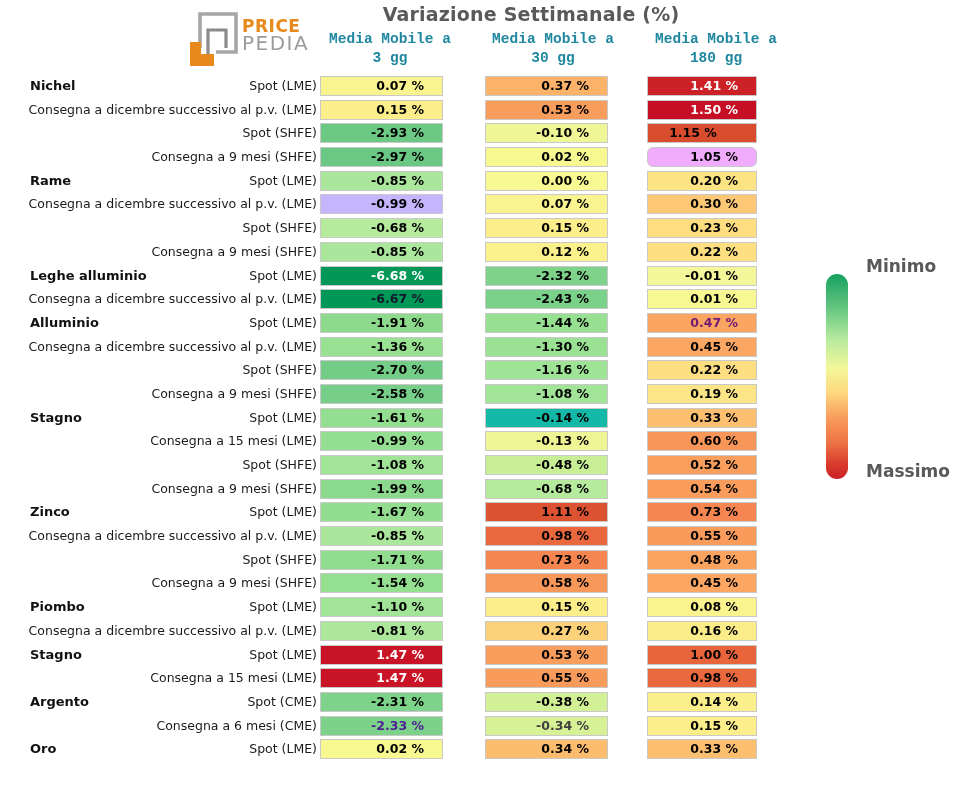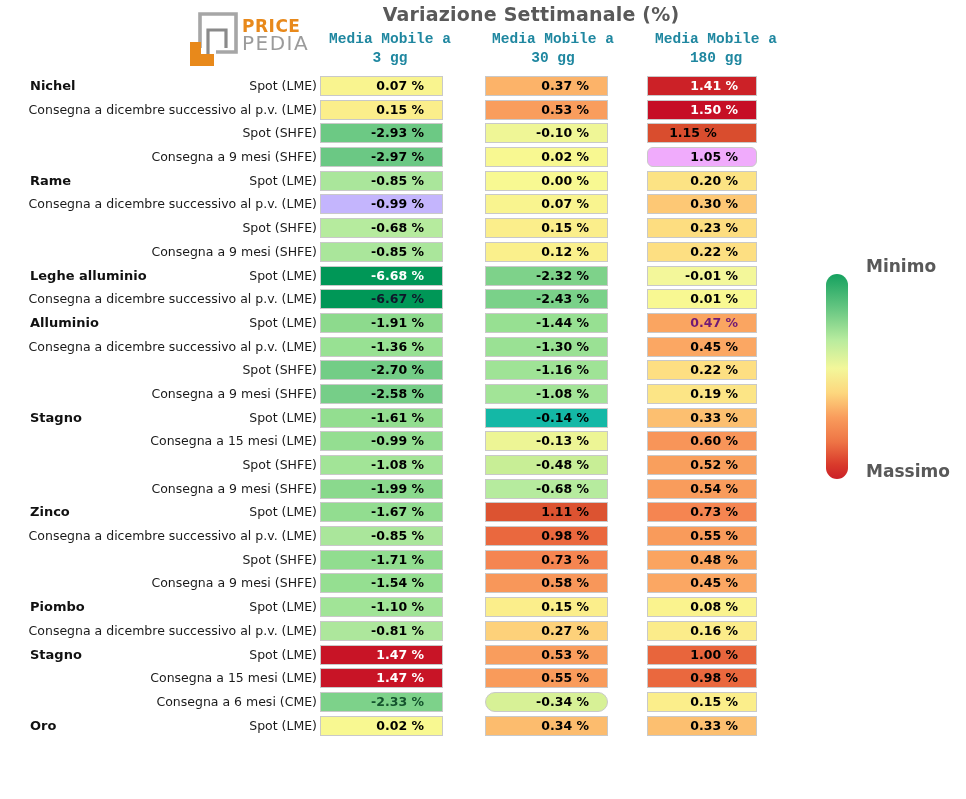--- a/index.html
+++ b/index.html
@@ -241,23 +241,30 @@
         <div class="cell c1" style="background: rgb(249, 157, 93); color: rgb(0, 0, 0);">0.53 %</div>
         <div class="cell c2" style="background: rgb(232, 101, 60); color: rgb(0, 0, 0);">1.00 %</div>
       </div>
       <div class="hm-row">
         <div class="row-label">Consegna a 15 mesi (LME)</div>
         <div class="cell c0" style="background: rgb(200, 20, 38); color: rgb(255, 255, 255);">1.47 %</div>
         <div class="cell c1" style="background: rgb(249, 155, 91); color: rgb(0, 0, 0);">0.55 %</div>
         <div class="cell c2" style="background: rgb(234, 104, 62); color: rgb(0, 0, 0);">0.98 %</div>
       </div>
       <div class="hm-row">
+        <div class="group-label">Argento</div>
+        <div class="row-label">Spot (CME)</div>
+        <div class="cell c0" style="background: rgb(126, 211, 138); color: rgb(0, 0, 0);">-2.31 %</div>
+        <div class="cell c1" style="background: rgb(210, 240, 150); color: rgb(0, 0, 0);">-0.38 %</div>
+        <div class="cell c2" style="background: rgb(251, 239, 139); color: rgb(0, 0, 0);">0.14 %</div>
+      </div>
+      <div class="hm-row">
         <div class="row-label">Consegna a 6 mesi (CME)</div>
-        <div class="cell c0" style="background: rgb(125, 210, 138); color: #14532d;">-2.33 %</div>
-        <div class="cell c1" style="background: rgb(215, 241, 150); color: #000000; border-radius: 10px;">-0.34 %</div>
+        <div class="cell c0" style="background: rgb(125, 210, 138); color: #4c1d95;">-2.33 %</div>
+        <div class="cell c1" style="background: rgb(215, 241, 150); color: #404040;">-0.34 %</div>
         <div class="cell c2" style="background: rgb(251, 238, 139); color: rgb(0, 0, 0);">0.15 %</div>
       </div>
       <div class="hm-row">
         <div class="group-label">Oro</div>
         <div class="row-label">Spot (LME)</div>
         <div class="cell c0" style="background: rgb(248, 248, 145); color: rgb(0, 0, 0);">0.02 %</div>
         <div class="cell c1" style="background: rgb(252, 188, 110); color: rgb(0, 0, 0);">0.34 %</div>
         <div class="cell c2" style="background: rgb(252, 191, 112); color: rgb(0, 0, 0);">0.33 %</div>
       </div>
     </div>

